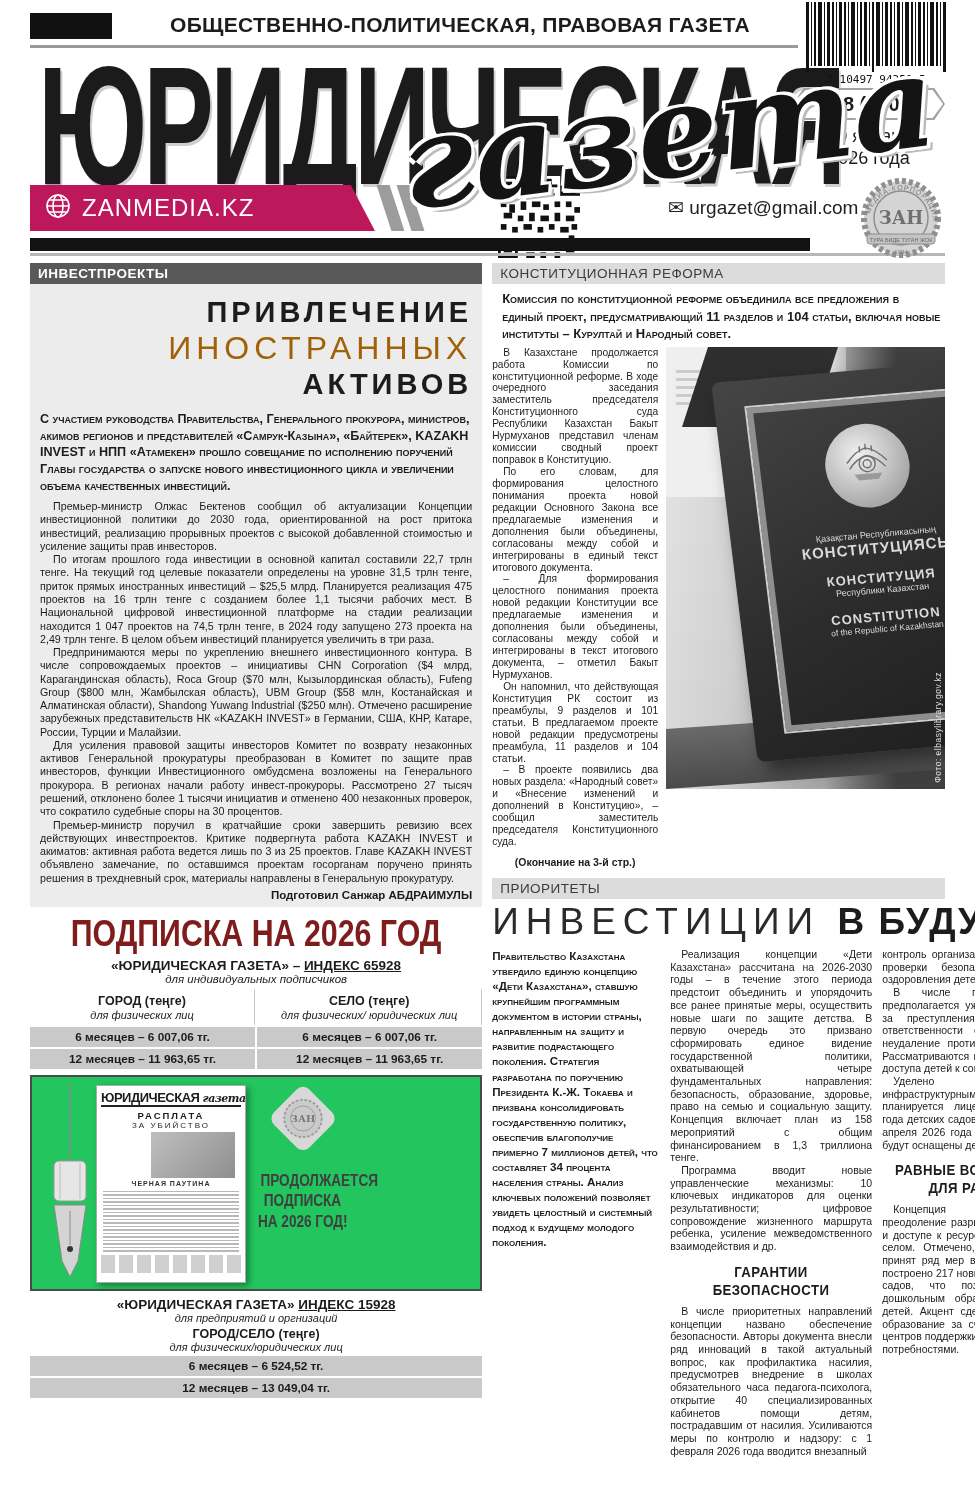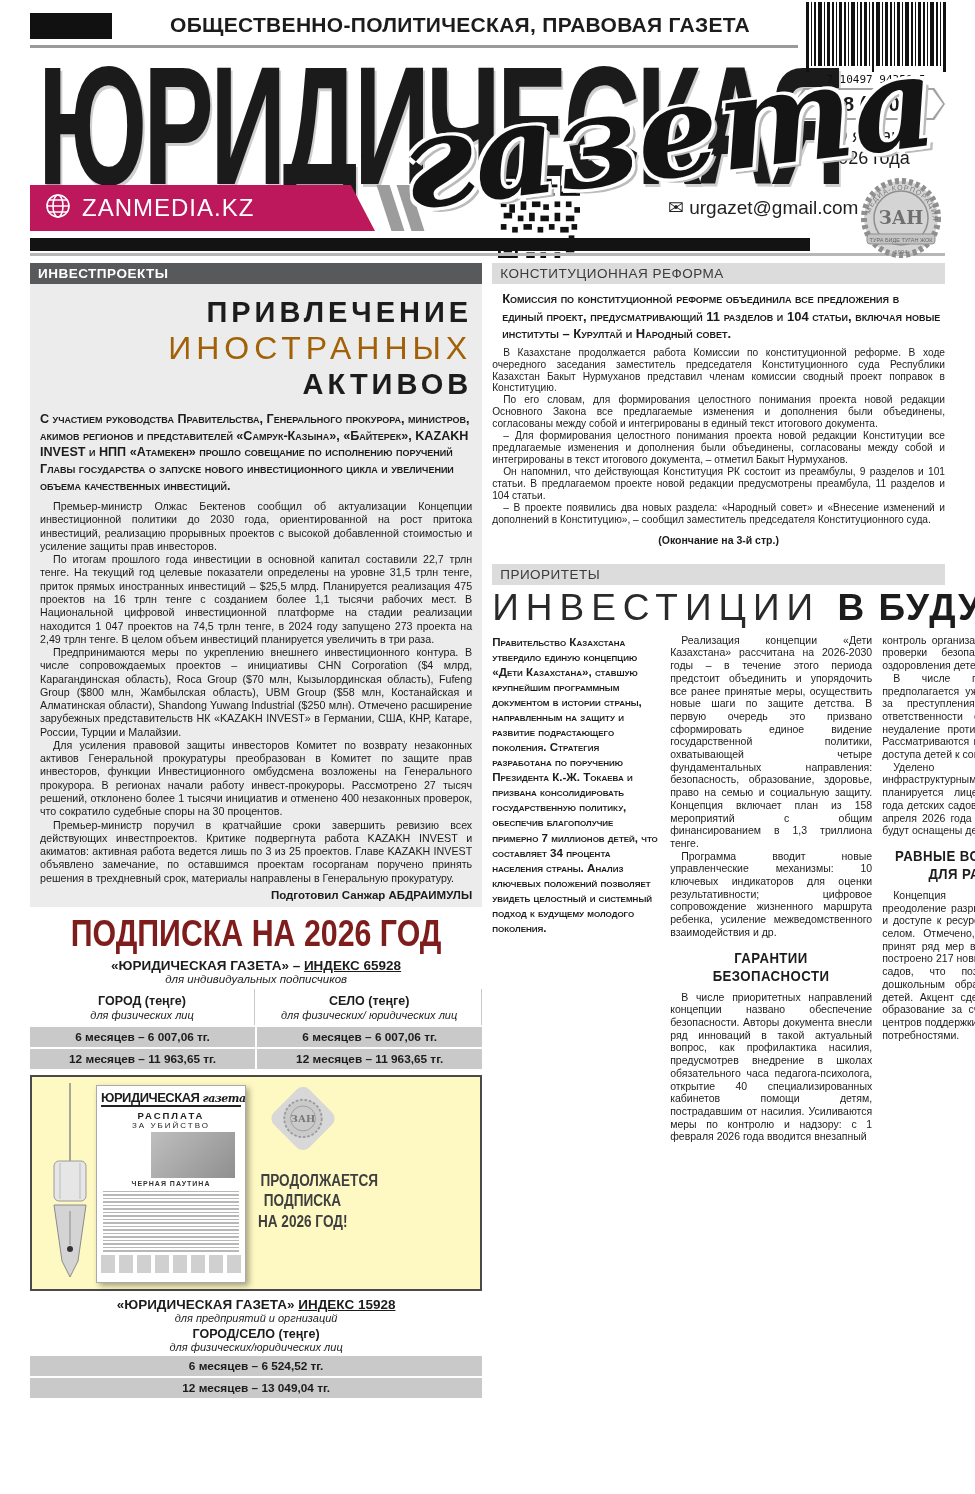--- a/index.html
+++ b/index.html
@@ -49,21 +49,21 @@
   .subs-title span { display:inline-block; transform:scaleX(.82); white-space:nowrap; }
   .subs-head { text-align:center; font-weight:bold; font-size:13.5px; }
   .subs-head u { text-decoration:underline; }
   .subs-sub { text-align:center; font-style:italic; font-size:11.5px; margin-bottom:4px; }
   .subs-grid { display:grid; grid-template-columns:1fr 1fr; column-gap:2px; row-gap:2px; }
   .subs-grid .hd { background:#fff; text-align:center; padding:2px 2px 4px; border-right:1px solid #c9c9c9; }
   .subs-grid .hd:last-child { border-right:none; }
   .subs-grid .hd b { font-size:12.5px; }
   .subs-grid .hd i { display:block; font-size:11px; font-style:italic; }
   .subs-grid .cell { background:#c9c9c9; text-align:center; font-weight:bold; font-size:11.8px; padding:3px 0; }
-  .promo { position:relative; border:2px solid #4a4a4a; margin-top:6px; height:216px; background:#fef9c3; }
+  .promo { position:relative; border:2px solid #4a4a4a; margin-top:6px; height:216px; background:#22c55e; }
   .mini-paper { position:absolute; left:64px; top:8px; width:150px; height:198px; background:#fff; border:1px solid #aaa; box-shadow:3px 3px 6px rgba(0,0,0,.35); padding:4px; overflow:hidden; }
   .mini-mast { font-weight:900; font-size:13px; letter-spacing:-.5px; border-bottom:2px solid #222; white-space:nowrap; }
   .mini-mast i { font-family:"DejaVu Serif",serif; font-weight:bold; font-size:11px; }
   .mini-hl { text-align:center; font-weight:800; font-size:9.5px; letter-spacing:2px; margin-top:3px; }
   .mini-hl2 { text-align:center; font-size:8px; letter-spacing:2px; }
   .mini-img { height:46px; background:linear-gradient(135deg,#bfbfbf,#8f8f8f); margin:2px 6px 2px 50px; }
   .mini-lines { height:64px; background:repeating-linear-gradient(#fff 0 2px,#b8b8b8 2px 3.5px); margin:2px 2px; }
   .mini-sub { text-align:center; font-weight:800; font-size:7px; letter-spacing:1px; color:#333; }
   .mini-foot { height:18px; background:repeating-linear-gradient(90deg,#d0d0d0 0 14px,#fff 14px 18px); margin-top:2px; }
   .promo-right { position:absolute; left:218px; top:4px; width:106px; text-align:center; }
@@ -72,21 +72,21 @@
   .subs2-head { text-align:center; font-weight:bold; font-size:13.5px; margin-top:6px; }
   .subs2-col { text-align:center; font-weight:bold; font-size:12.5px; margin-top:3px; }
   .subs2-sub { text-align:center; font-style:italic; font-size:11px; margin-bottom:3px; }
   .subs2-row { background:#c9c9c9; text-align:center; font-weight:bold; font-size:11.8px; padding:3px 0; margin-top:2px; }
 
   
   .reform-lede { font-weight:bold; font-variant-caps:small-caps; font-size:13px; line-height:1.35; margin:6px 4px 4px 10px; }
   .reform-h { margin:2px 0 6px; line-height:1.04; }
   .reform-h .b { font-weight:900; font-size:46px; letter-spacing:1px; }
   .reform-h .t { font-weight:300; font-size:46px; letter-spacing:5px; color:#222; }
-  .reform-body { display:flex; gap:8px;flex-direction:column; }
+  .reform-body { display:flex; gap:8px; }
   .reform-textcol { flex:0 0 166px; }
   .reform-textcol p { font-size:10.2px; line-height:1.17; text-align:justify; text-indent:11px; }
   .continuation { text-align:center; font-weight:800; font-size:10.5px; margin-top:8px; }
 
   
   .photo { position:relative; flex:1; height:442px; background:linear-gradient(100deg,#e6e6e6 0%,#cfcfcf 35%,#9f9f9f 70%,#777 100%); overflow:hidden; }
   .photo .screen { position:absolute; left:0; top:0; width:180px; height:150px; background:#efefef; }
   .photo .screen-lines { position:absolute; left:10px; top:18px; width:150px; height:40px; background:repeating-linear-gradient(#efefef 0 5px,#c2c2c2 5px 8px); opacity:.8; }
   .photo .dark-band { position:absolute; right:0; top:0; width:120px; height:100%; background:linear-gradient(90deg,rgba(40,40,40,0),#3f3f3f 60%); }
   .photo .stand { position:absolute; right:120px; top:0; width:130px; height:80px; background:#2e2e2e; transform:skewX(-18deg); }

